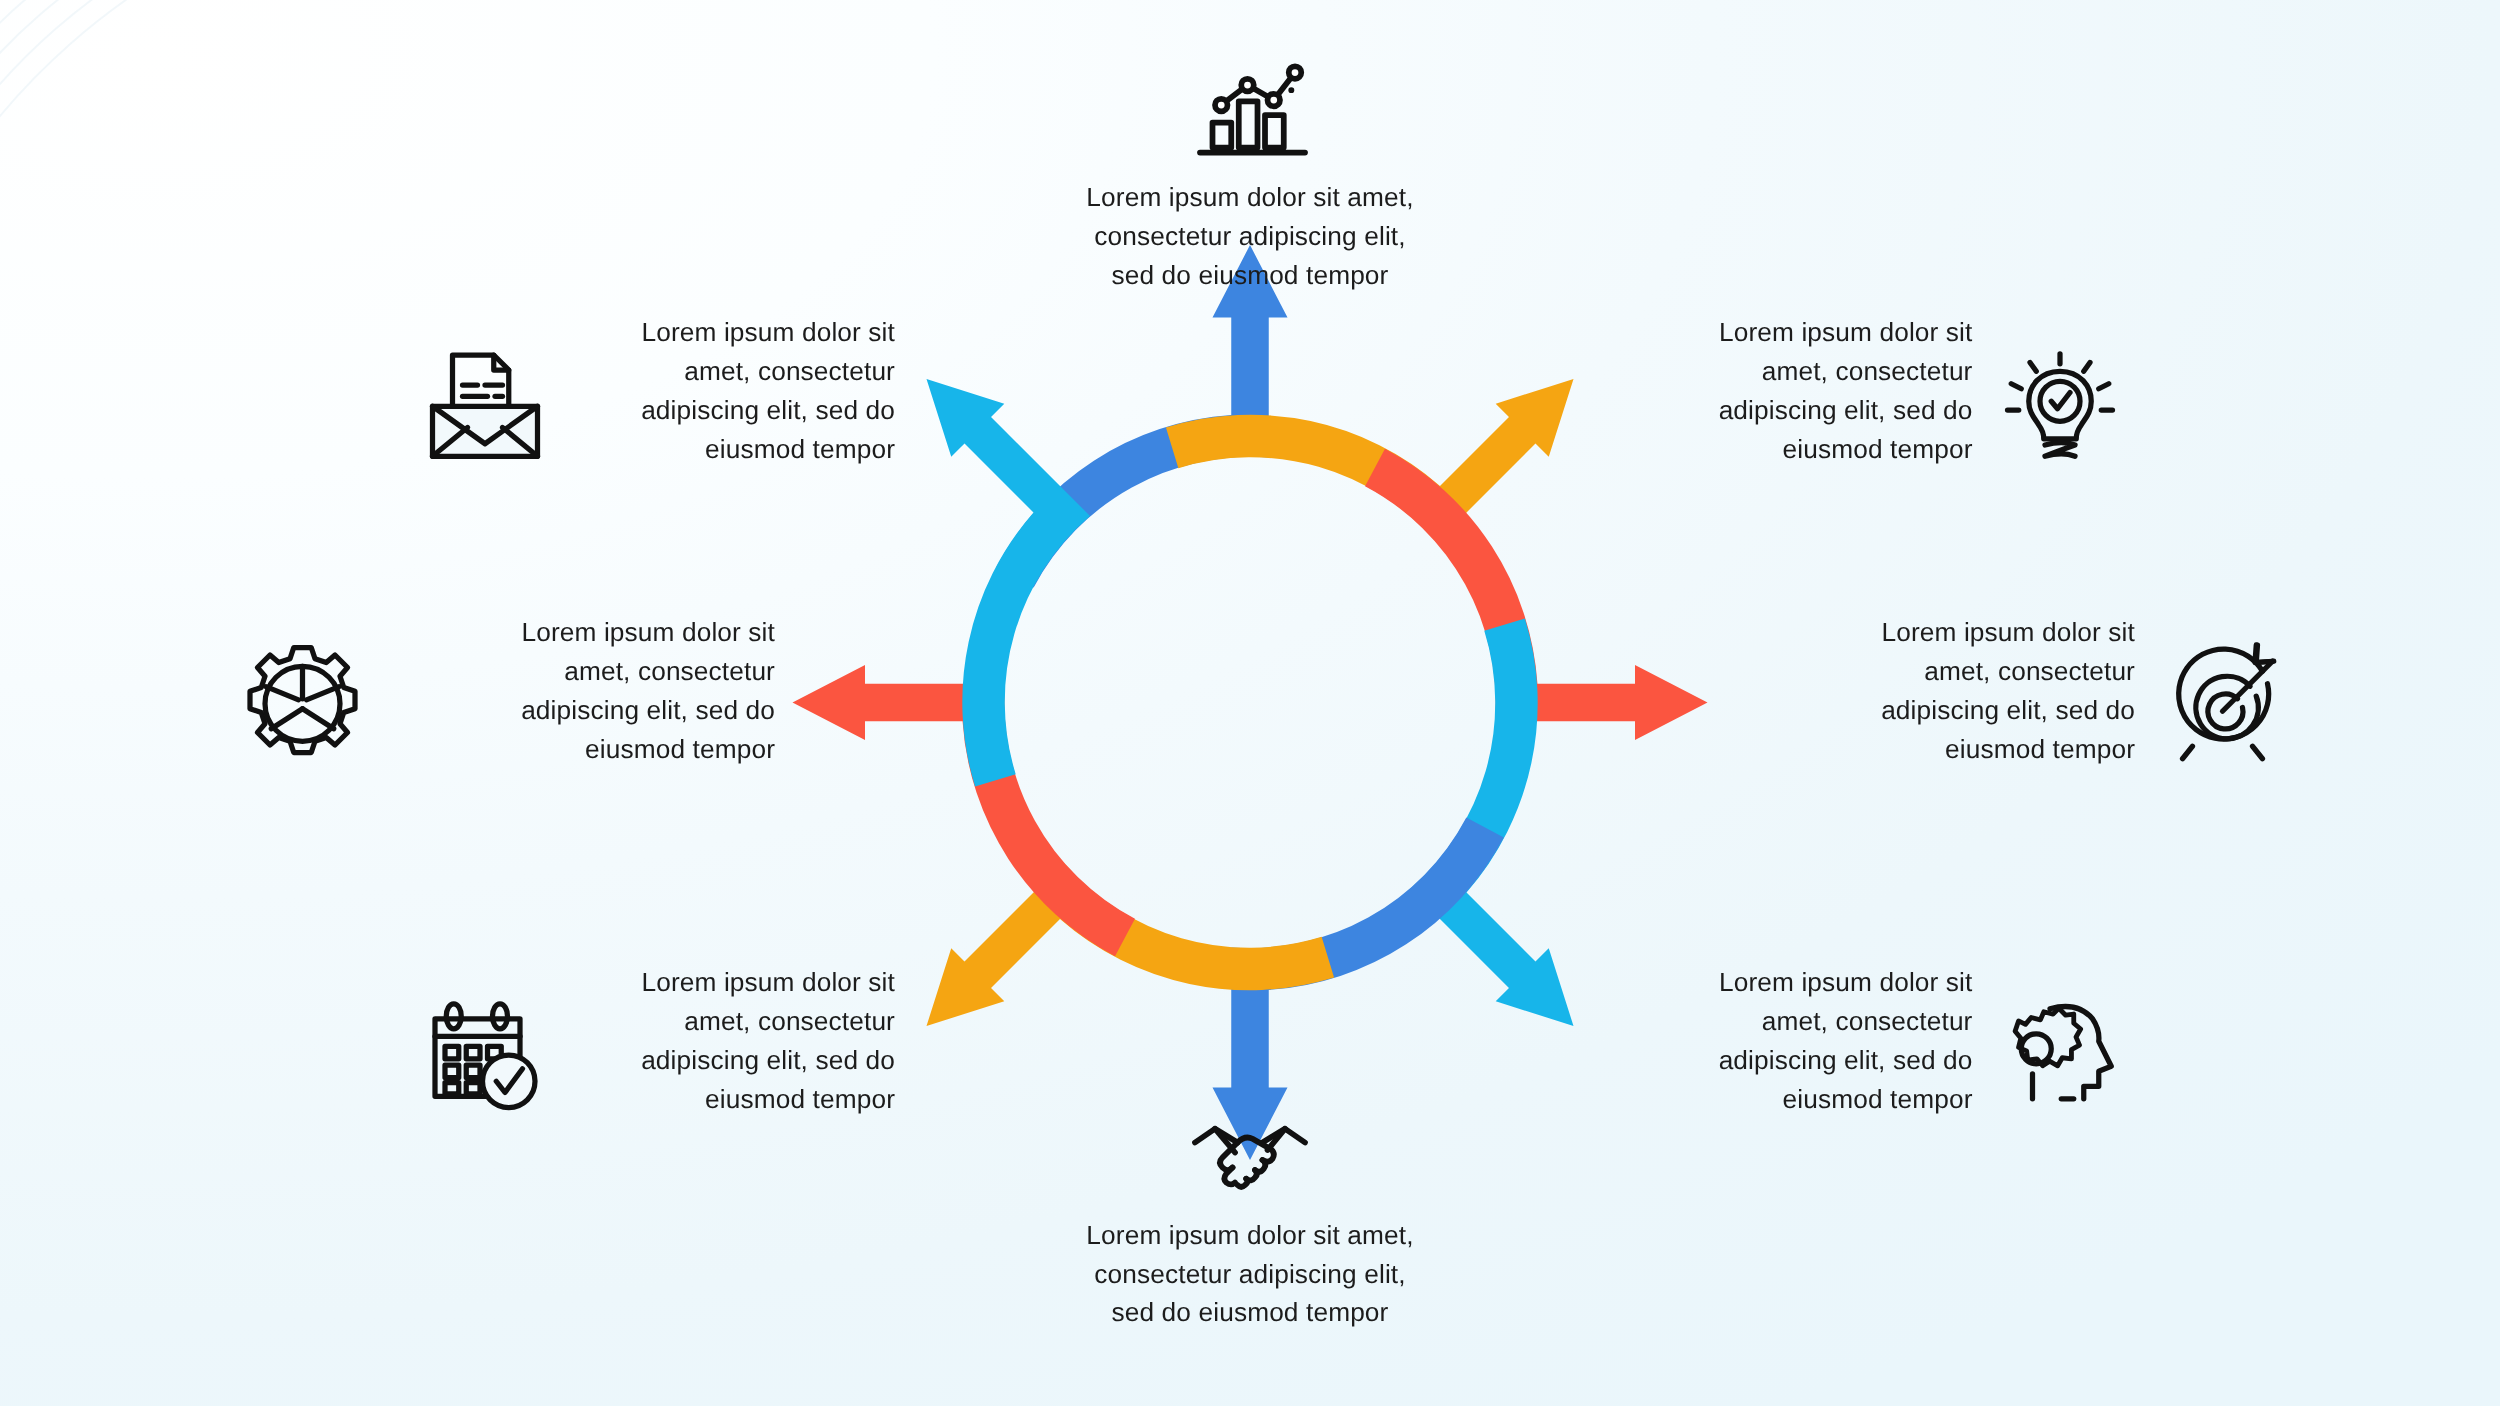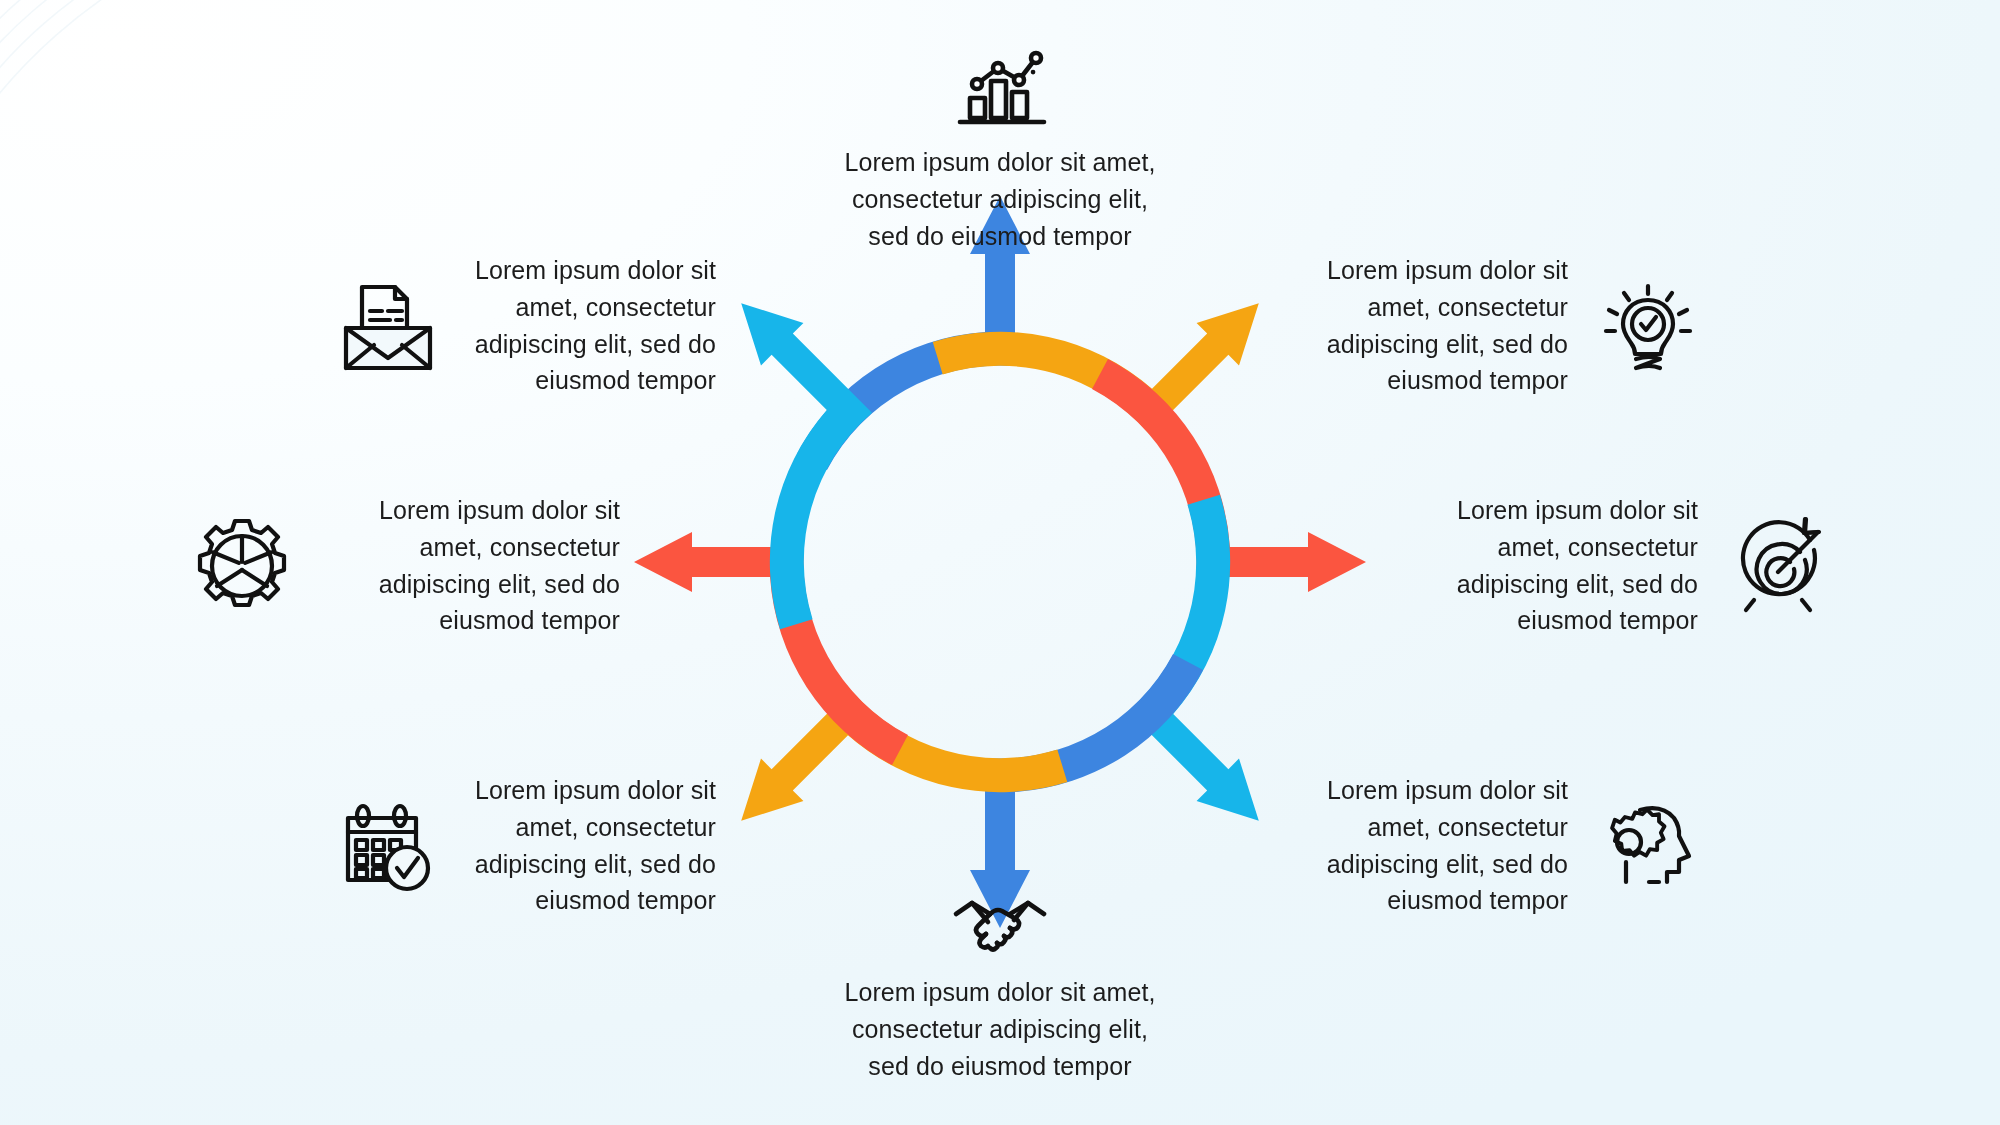--- a/index.html
+++ b/index.html
@@ -38,25 +38,25 @@
     top: 182px;
     width: 760px;
     height: 760px;
   }
   #wheel svg { display:block; width: 760px; height: 760px; }
 
   
   .item {
     position: absolute;
     display: flex;
-    align-items: center;
-    gap: 28px;
+    align-items: flex-end;
+    gap: 18px;
   }
   .item .txt {
-    font-size: 25px;
+    font-size: 21px;
     line-height: 1.47;
     color: #1c1c1c;
     white-space: pre-line;
     letter-spacing: .1px;
   }
   .item.right .txt { text-align: right; }
   .item.left  .txt { text-align: left; }
   .item.center .txt { text-align: center; }
 
   .icon {

